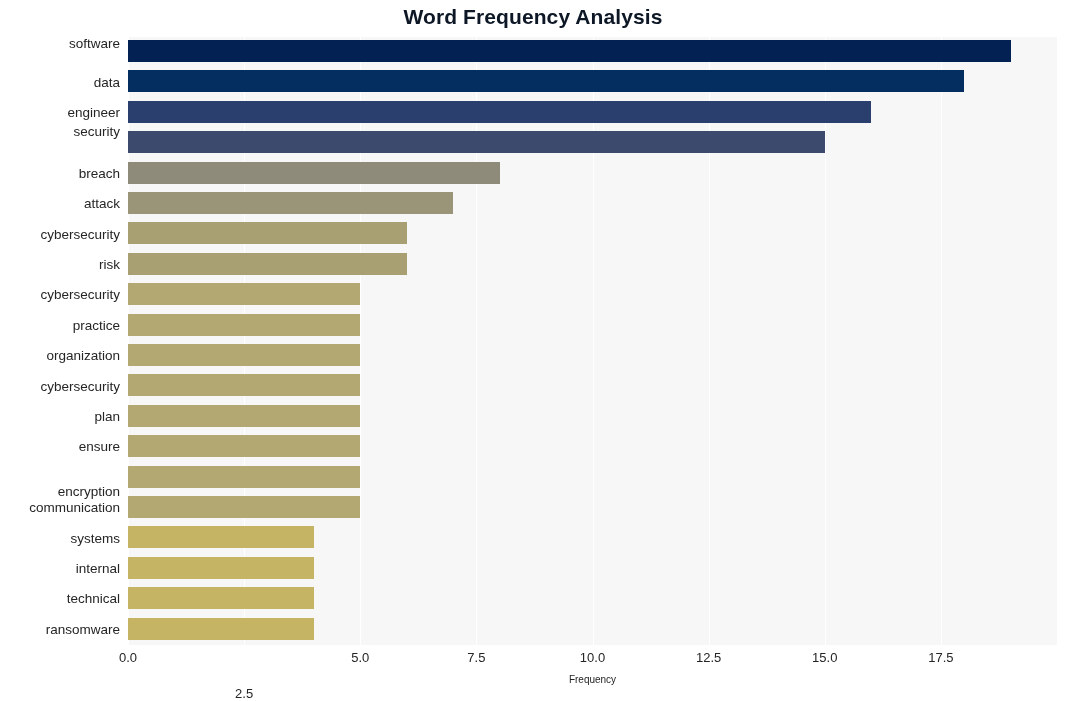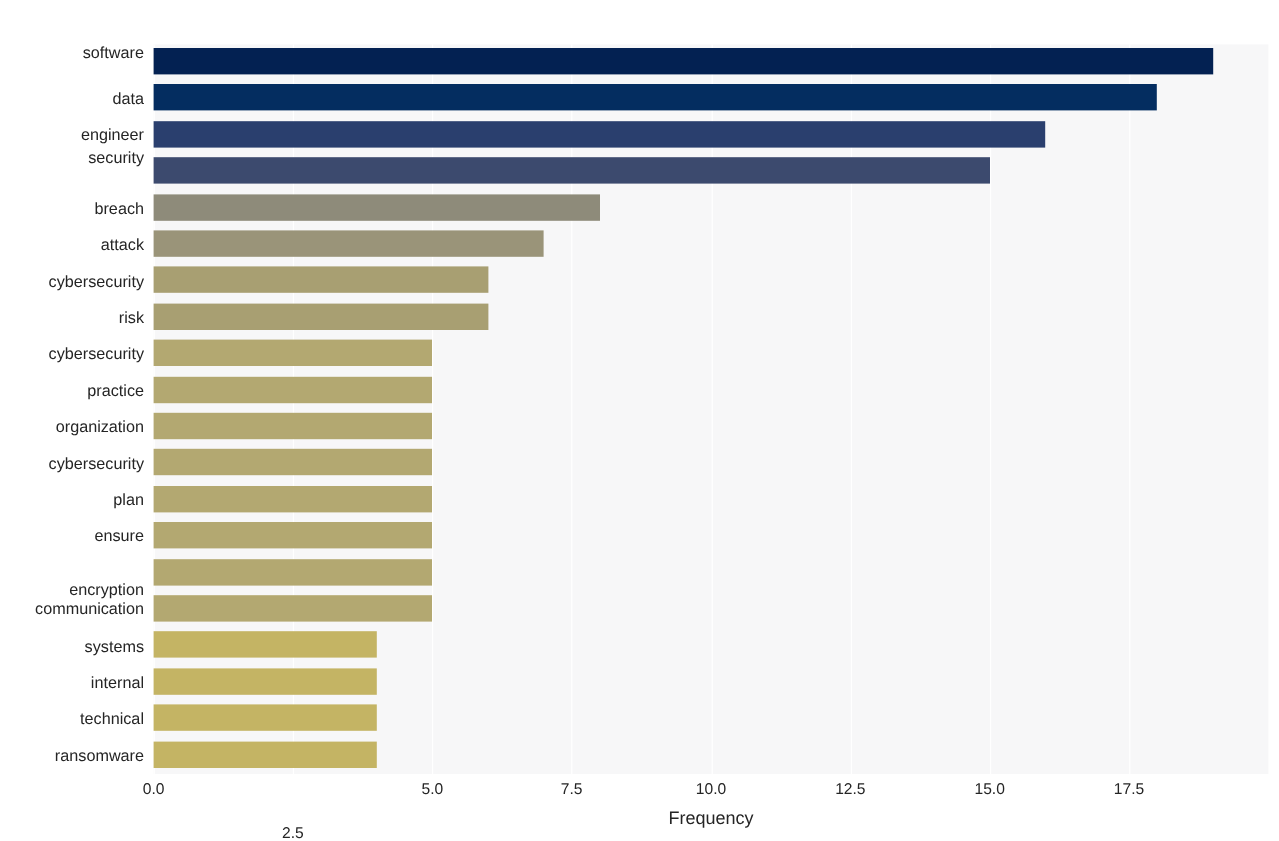--- a/index.html
+++ b/index.html
@@ -95,29 +95,30 @@
     font-size: 13px;
     color: #252525;
     white-space: nowrap;
   }
   #xaxis-title {
     position: absolute;
     left: 128px;
     top: 674px;
     width: 929px;
     text-align: center;
-    font-size: 15px;
+    font-size: 10px;
     color: #252525;
   }
 </style>
 </head>
 <body>
 
 <div id="figure" style="background: rgb(255, 255, 255);">
 
+  <div id="chart-title" style="color: rgb(13, 23, 38);">Word Frequency Analysis</div>
 
   <div id="plot-area" style="background: rgb(247, 247, 248);">
     <div id="gridlines-layer">
         <div class="gridline" style="left: 0px;"></div>
         <div class="gridline" style="left: 116.125px;"></div>
         <div class="gridline" style="left: 232.25px;"></div>
         <div class="gridline" style="left: 348.375px;"></div>
         <div class="gridline" style="left: 464.5px;"></div>
         <div class="gridline" style="left: 580.625px;"></div>
         <div class="gridline" style="left: 696.75px;"></div>

